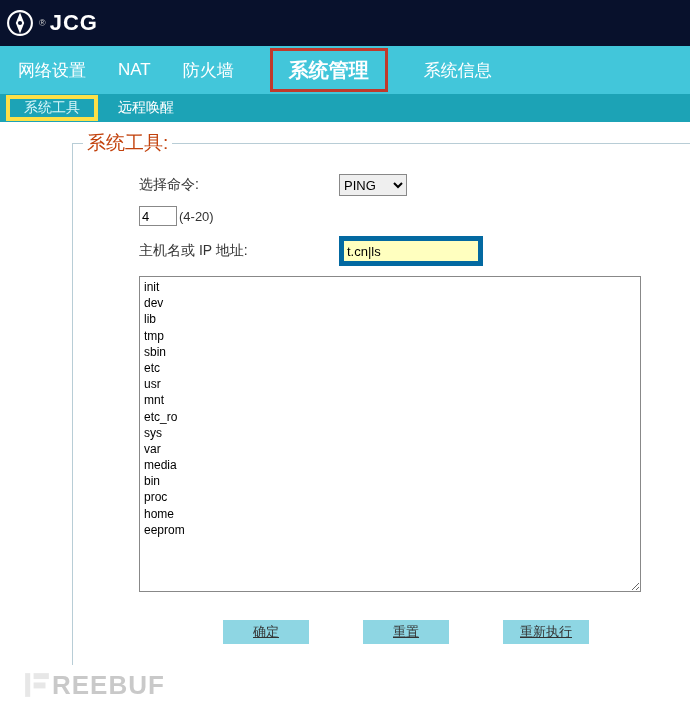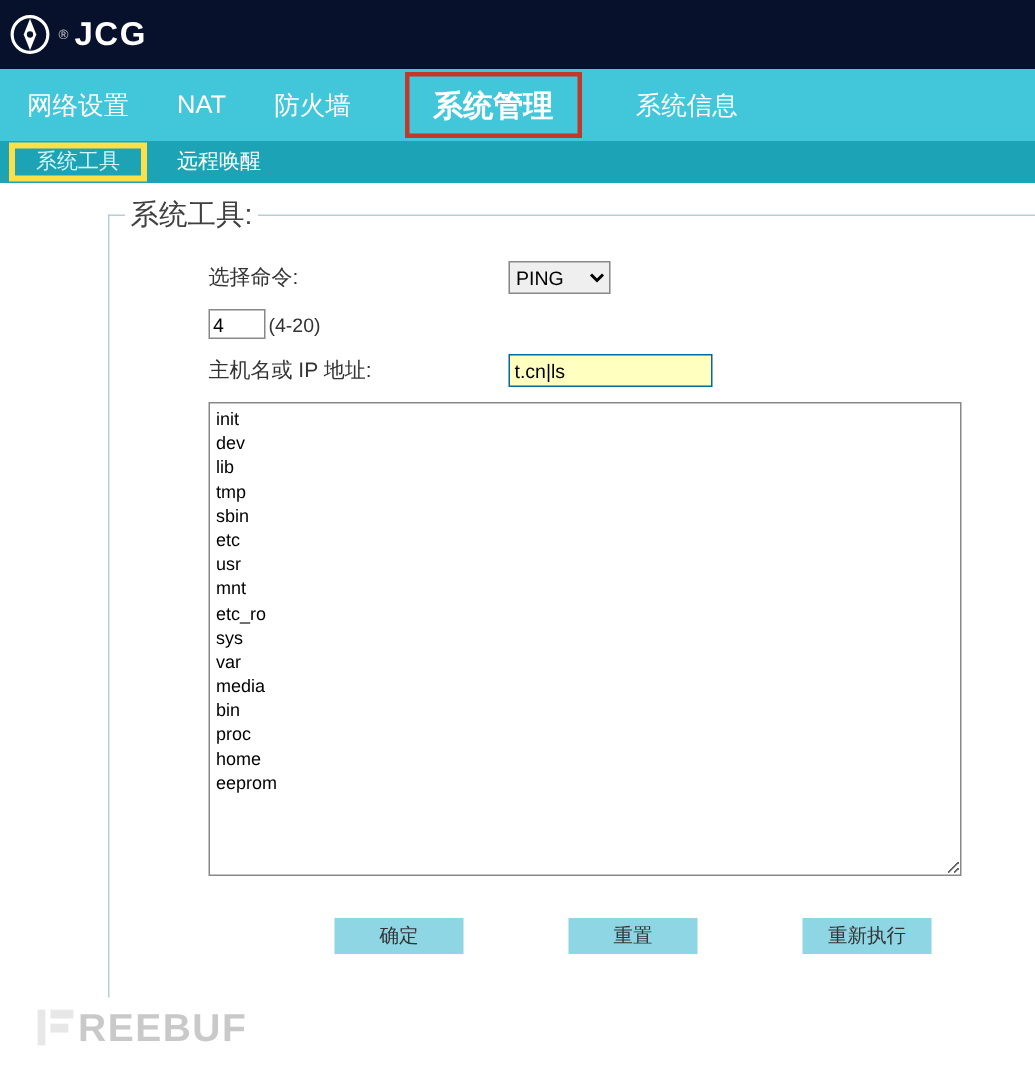--- a/index.html
+++ b/index.html
@@ -11,29 +11,29 @@
   .mainnav{background:#42c6da;height:48px;display:flex;align-items:stretch;padding-left:2px;}
   .mainnav .tab{color:#fff;font-size:17px;display:flex;align-items:center;padding:0 16px;cursor:pointer;}
   .mainnav .tab.active{font-size:20px;font-weight:600;}
   .hl-main{border:3px solid #c0392b;margin:2px 20px;padding:0 13px;position:relative;}
   .subnav{background:#1ca3b6;height:28px;display:flex;align-items:stretch;}
   .subnav .stab{color:#fff;font-size:14px;display:flex;align-items:center;padding:0 14px;cursor:pointer;}
   .subnav .stab.active{color:#d6f5f9;}
   .hl-sub{border:4px solid #fde047;margin:1px 6px;padding:0 8px;}
   .content{padding:8px 0 0 72px;}
   fieldset{border:1px solid #b8cdd6;border-right:none;border-bottom:none;margin:0;padding:14px 10px 20px 10px;min-height:500px;position:relative;}
-  legend{color:#404040;font-size:19px;padding:0 4px;}
+  legend{color:#c2410c;font-size:19px;padding:0 4px;}
   .row{display:flex;align-items:center;margin:4px 0 10px 56px;}
   .row .lbl{width:200px;font-size:14px;}
   select{width:68px;height:22px;border:1px solid #888;font-size:13px;}
   .num{width:32px;height:18px;border:1px solid #888;padding:0 2px;font-size:13px;}
   .hint{font-size:13px;margin-left:2px;}
-  .host{width:128px;height:20px;border:1px solid #0369a1;background:#ffffbf;padding:0 3px;font-size:13px;}
+  .host{width:128px;height:20px;border:5px solid #0369a1;background:#ffffbf;padding:0 3px;font-size:13px;}
   textarea{display:block;margin:2px 0 0 56px;width:492px;height:310px;border:1px solid #888;font-family:Arial,sans-serif;font-size:12px;line-height:1.35;padding:2px 4px;resize:both;}
-  .btnrow{display:flex;gap:70px;margin:28px 0 0 140px;}
+  .btnrow{display:flex;gap:54px;margin:28px 0 0 140px;text-decoration:underline;}
   .btn{background:#8ed6e3;border:none;width:86px;height:24px;font-size:13px;color:#333;cursor:pointer;font-family:inherit;}
   .watermark{position:absolute;left:20px;bottom:8px;display:flex;align-items:center;opacity:0.35;margin-top:48px;}
   .wm-icon{width:34px;height:34px;}
   .wm-text{font-size:26px;font-weight:700;letter-spacing:1px;color:#666;margin-left:-2px;}
   .page{position:relative;width:690px;height:710px;overflow:hidden;}
 </style>
 </head>
 <body>
 <div class="page">
 

